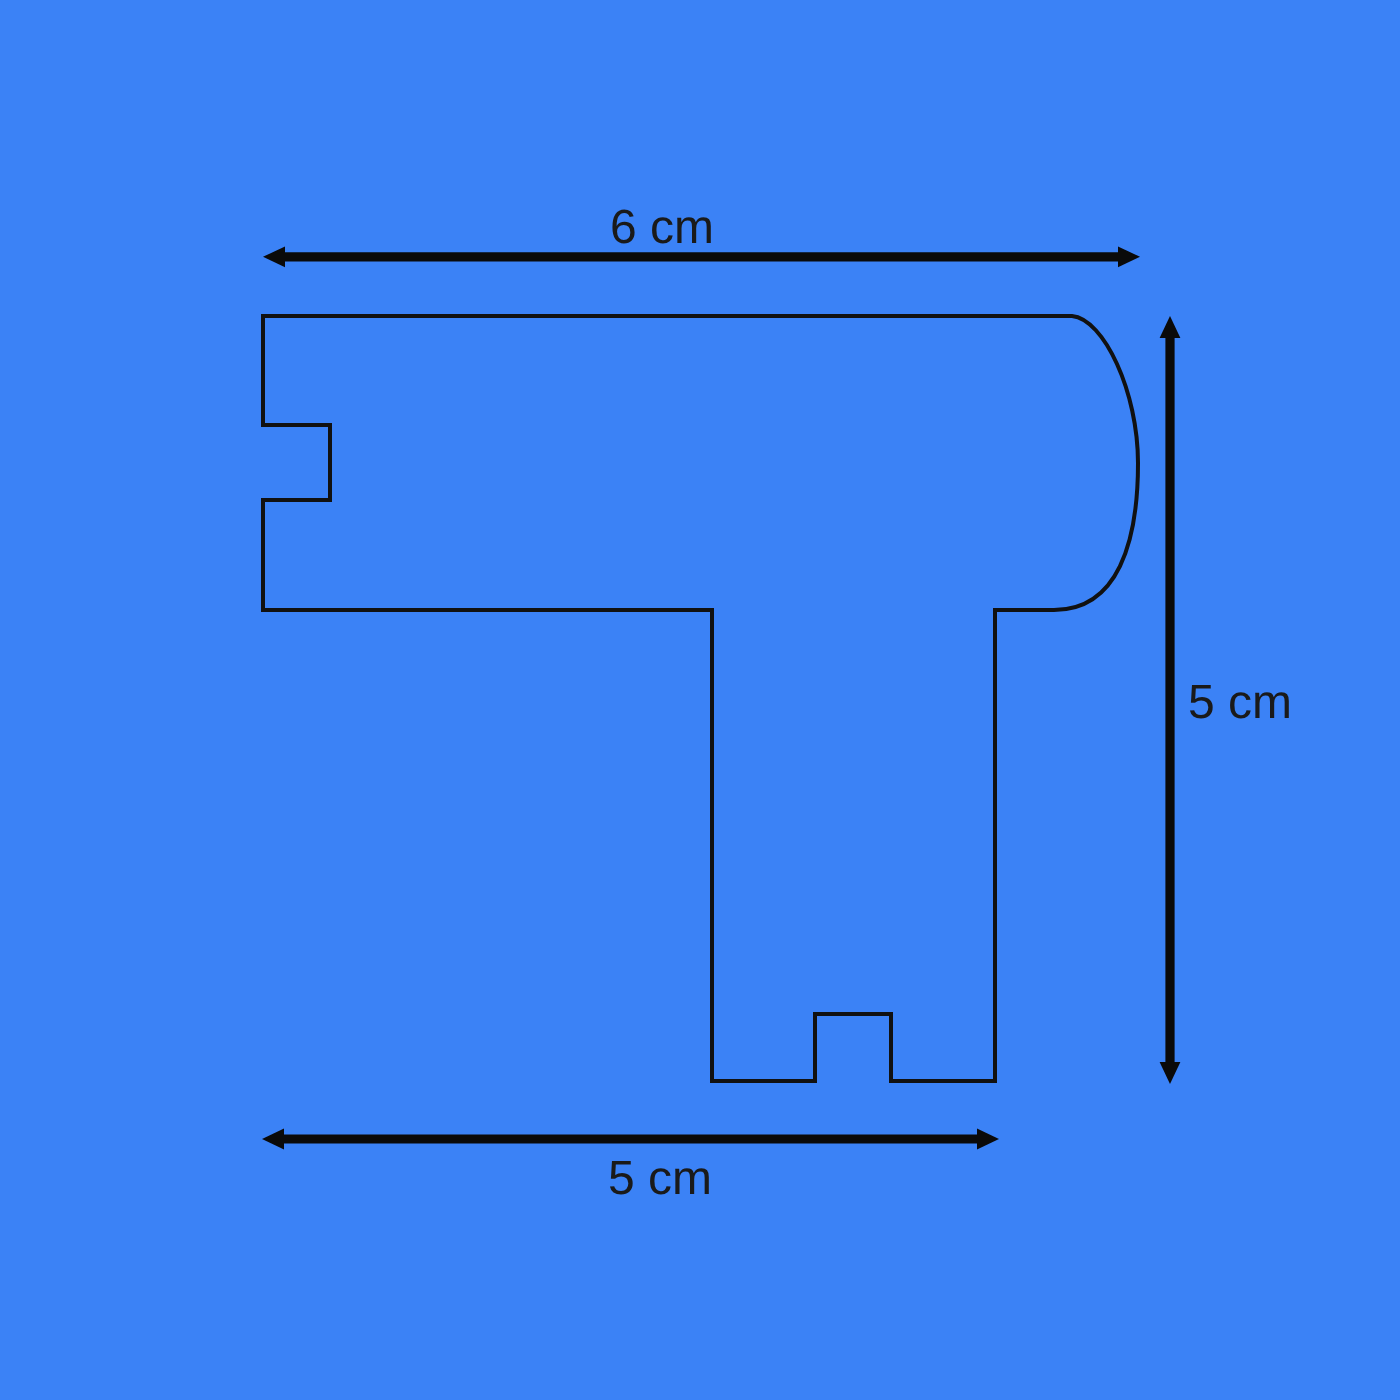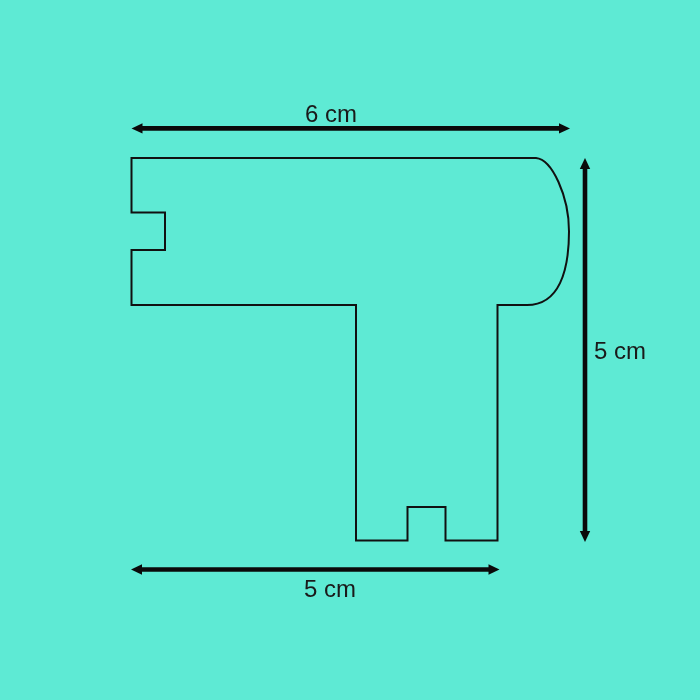--- a/index.html
+++ b/index.html
@@ -1,16 +1,16 @@
 <!DOCTYPE html>
 <html><head>
 <meta charset="utf-8">
 <style>
   html,body{margin:0;padding:0;background:#ffffff;}
-  .page{width:700px;height:700px;position:relative;background:#5eead4;overflow:hidden;}
+  .page{width:700px;height:700px;position:relative;background:#3b82f6;overflow:hidden;}
   svg{position:absolute;left:0;top:0;}
   text{font-family:"Liberation Sans",sans-serif;fill:#1a1a1a;}
 </style>
 </head>
 <body>
 <div class="page">
 <svg width="700" height="700" viewBox="0 0 700 700">
 
   <path d="M131.5,158 H536 C552,159.5 569,196 569,231.5 C569,271 559,305 527,305 H497.5 V540.5 H445.5 V507 H407.5 V540.5 H356 V305 H131.5 V250 H165 V212.5 H131.5 Z" fill="none" stroke="#111111" stroke-width="2" stroke-linejoin="miter"></path>
 

